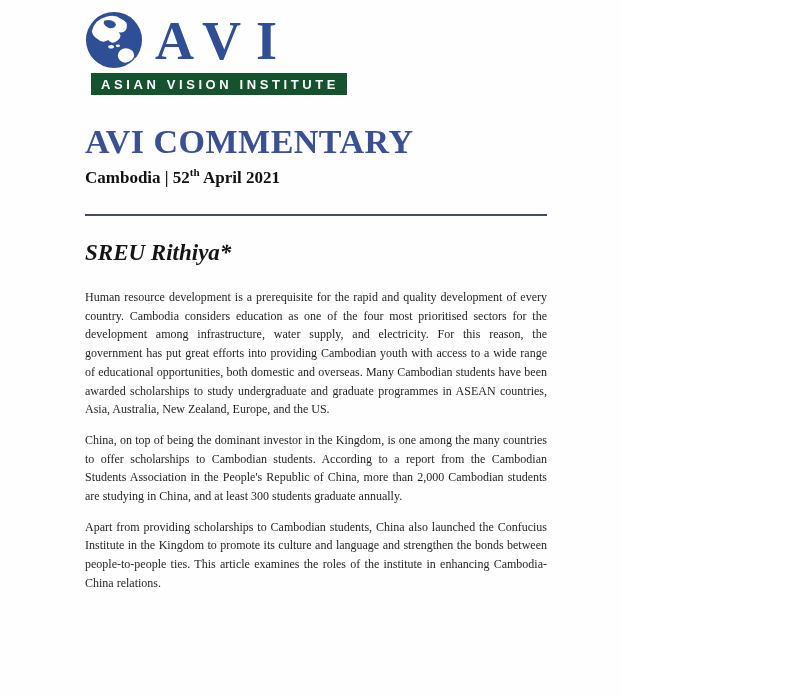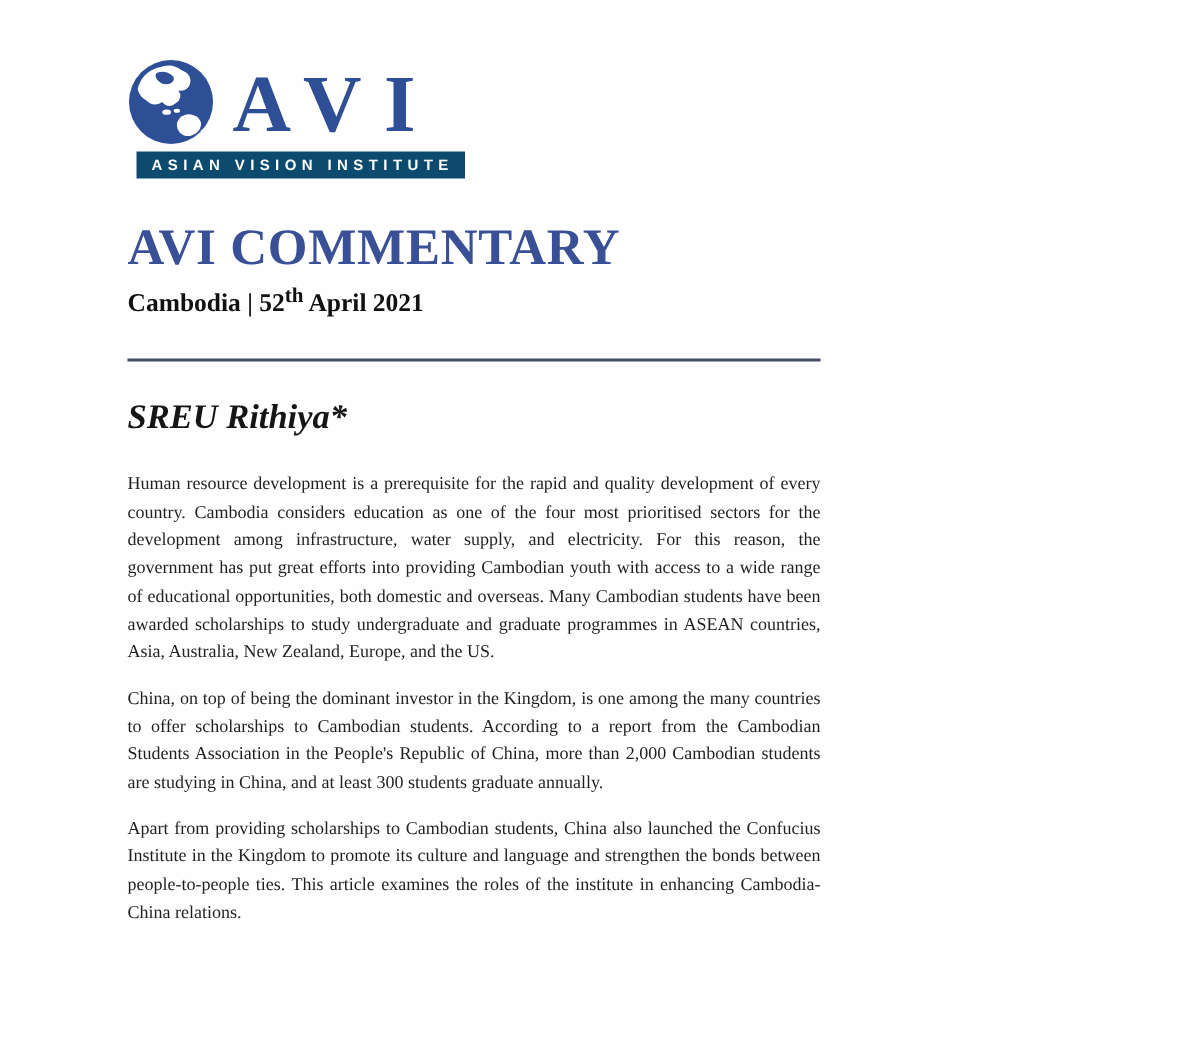--- a/index.html
+++ b/index.html
@@ -4,21 +4,21 @@
 <style>
   * { margin: 0; padding: 0; box-sizing: border-box; }
   html, body { background: #ffffff; }
   .page {
     position: relative;
     width: 622px;
     height: 696px;
     background: #fefefe;
     font-family: "Liberation Serif", "DejaVu Serif", serif;
     color: #1c1c1c;
-    padding: 39px 75px 0 85px;
+    padding: 11px 75px 0 85px;
     overflow: hidden;
   }
   
   .header-row {
     display: flex;
     justify-content: space-between;
     align-items: flex-start;
   }
   .logo-block { display: inline-block; }
   .logo-row { display: flex; align-items: center; }
@@ -30,25 +30,25 @@
     line-height: 1;
     color: #2e4e96;
     letter-spacing: 15px;
     margin-left: 12px;
     padding-top: 2px;
   }
   .logo-banner {
     margin-top: 4px;
     margin-left: 6px;
     display: inline-block;
-    background: #0c4a6e;
+    background: #14532d;
     color: #ffffff;
     font-family: "Liberation Sans", sans-serif;
     font-weight: bold;
-    font-size: 10px;
+    font-size: 13px;
     letter-spacing: 3.6px;
     padding: 4px 8px 3px 10px;
     white-space: nowrap;
   }
   .issue-label {
     margin-top: 36px;
     font-weight: bold;
     font-size: 21px;
     color: #111111;
     white-space: nowrap;
@@ -61,21 +61,21 @@
     line-height: 1.1;
     letter-spacing: 0.5px;
     color: #3a5096;
   }
   .dateline {
     margin-top: 6px;
     font-weight: bold;
     font-size: 17px;
     color: #111111;
   }
-  .dateline sup { font-size: 14px; }
+  .dateline sup { font-size: 11px; }
   .divider {
     margin-top: 26px;
     border: none;
     border-top: 2px solid #434a63;
     width: 100%;
   }
   
   .article-title {
     margin-top: 29px;
     font-weight: bold;

